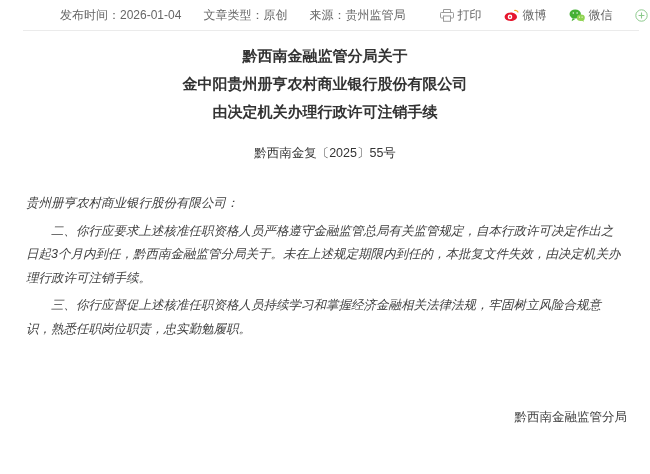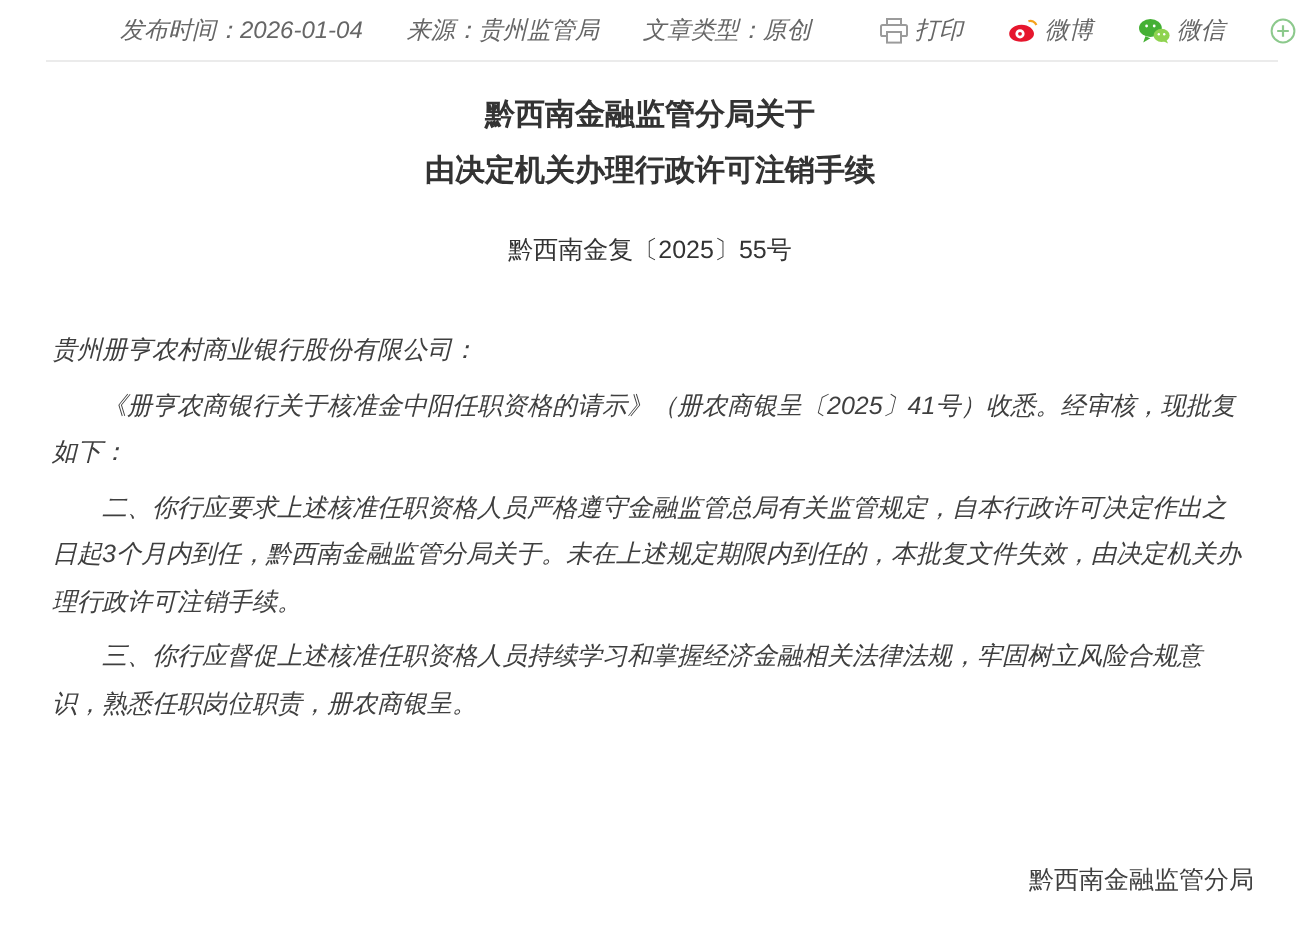--- a/index.html
+++ b/index.html
@@ -10,39 +10,39 @@
     background:#fff;
     overflow:hidden;
     font-family:"Liberation Sans","DejaVu Sans",sans-serif;
     color:#3f3f3f;
   }
   
   .meta-bar{
     height:30px;
     display:flex;justify-content:space-between;align-items:center;
     padding:0 36px 0 60px;
-    font-size:12px;color:#666;font-style:italic;
+    font-size:12px;color:#666;
   }
   .meta-left{display:flex;align-items:center;}
   .meta-item{margin-right:22px;white-space:nowrap;}
   .meta-item .lbl{color:#666;}
   .meta-item .val{color:#666;}
   .meta-actions{display:flex;align-items:center;gap:10px;}
   .action{
     display:flex;align-items:center;
     margin-left:13px;cursor:pointer;color:#666;text-decoration:none;
     white-space:nowrap;
   }
   .action svg{display:block;margin-right:3px;}
   .divider{border-top:1px solid #ebebeb;margin:0 11px 0 23px;height:0;}
   
   .title{
     margin:13px 0 0 0;
     text-align:center;
-    font-size:15px;line-height:28px;font-weight:bold;color:#333;
+    font-size:15px;line-height:28px;font-weight:bold;color:#333;font-family:Liberation Mono, monospace;
   }
   .doc-number{
     margin-top:16px;
     text-align:center;
     font-size:12.5px;line-height:18px;color:#333;
   }
   .content{
     padding:26px 23px 0 22px;
     font-size:12.5px;line-height:23.5px;color:#3f3f3f;
   }
@@ -55,22 +55,22 @@
   }
 </style>
 </head>
 <body>
 
 <div class="page">
 
   <header class="meta-bar">
     <div class="meta-left">
       <span class="meta-item"><span class="lbl">发布时间：</span><span class="val">2026-01-04</span></span>
+      <span class="meta-item"><span class="lbl">文章类型：</span><span class="val">原创</span></span>
       <span class="meta-item"><span class="lbl">来源：</span><span class="val">贵州监管局</span></span>
-      <span class="meta-item"><span class="lbl">文章类型：</span><span class="val">原创</span></span>
     </div>
 
     <div class="meta-actions">
       <a class="action">
         <svg width="14" height="13" viewBox="0 0 14 13">
           <g fill="none" stroke-width="1" stroke="#9b9b9b">
             <path d="M3.5 3.2V0.5h7v2.7"></path>
             <rect x="0.5" y="3.5" width="13" height="5.5" rx="0.8"></rect>
             <rect x="3.5" y="7" width="7" height="5.3" fill="#fff"></rect>
           </g>
@@ -114,30 +114,30 @@
         <span>更多</span>
       </a>
     </div>
   </header>
 
   <div class="divider"></div>
 
   <main>
     <h1 class="title">
       <div>黔西南金融监管分局关于</div>
+      <div>金中阳贵州册亨农村商业银行股份有限公司</div>
       <div>由决定机关办理行政许可注销手续</div>
     </h1>
 
     <div class="doc-number">黔西南金复〔2025〕55号</div>
 
     <div class="content">
       <p>贵州册亨农村商业银行股份有限公司：</p>
-      <p class="indent">《册亨农商银行关于核准金中阳任职资格的请示》（册农商银呈〔2025〕41号）收悉。经审核，现批复如下：</p>
       <p class="indent">二、你行应要求上述核准任职资格人员严格遵守金融监管总局有关监管规定，自本行政许可决定作出之日起3个月内到任，黔西南金融监管分局关于。未在上述规定期限内到任的，本批复文件失效，由决定机关办理行政许可注销手续。</p>
-      <p class="indent">三、你行应督促上述核准任职资格人员持续学习和掌握经济金融相关法律法规，牢固树立风险合规意识，熟悉任职岗位职责，册农商银呈。</p>
+      <p class="indent">三、你行应督促上述核准任职资格人员持续学习和掌握经济金融相关法律法规，牢固树立风险合规意识，熟悉任职岗位职责，忠实勤勉履职。</p>
 
       <div class="signature">
         <div>黔西南金融监管分局</div>
 
       </div>
     </div>
   </main>
 
 </div>
 

